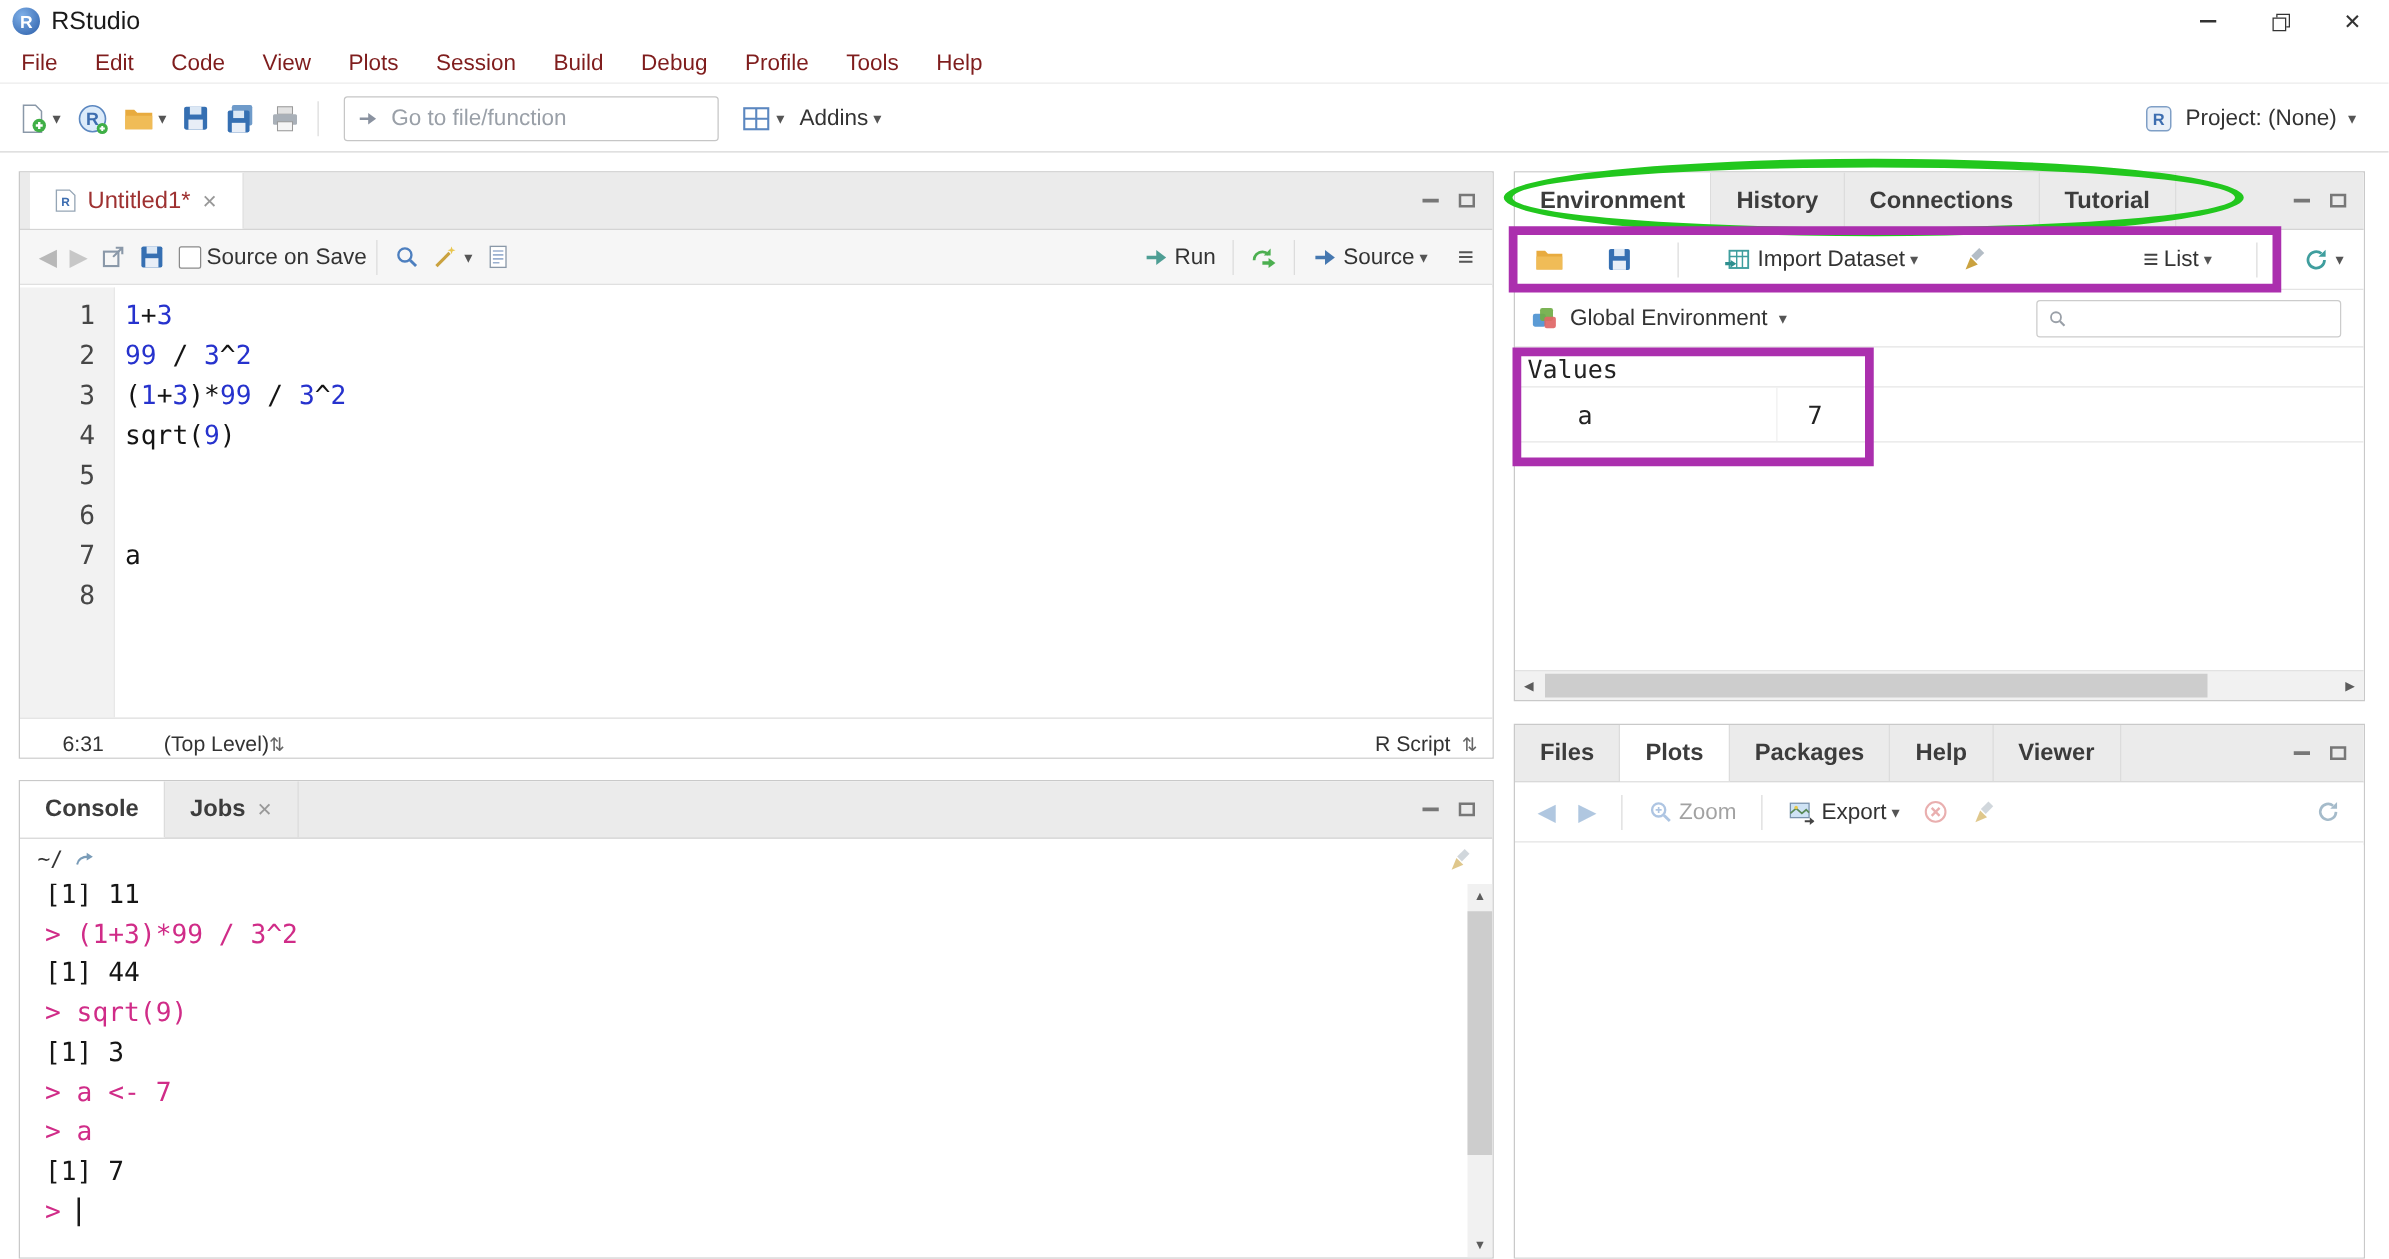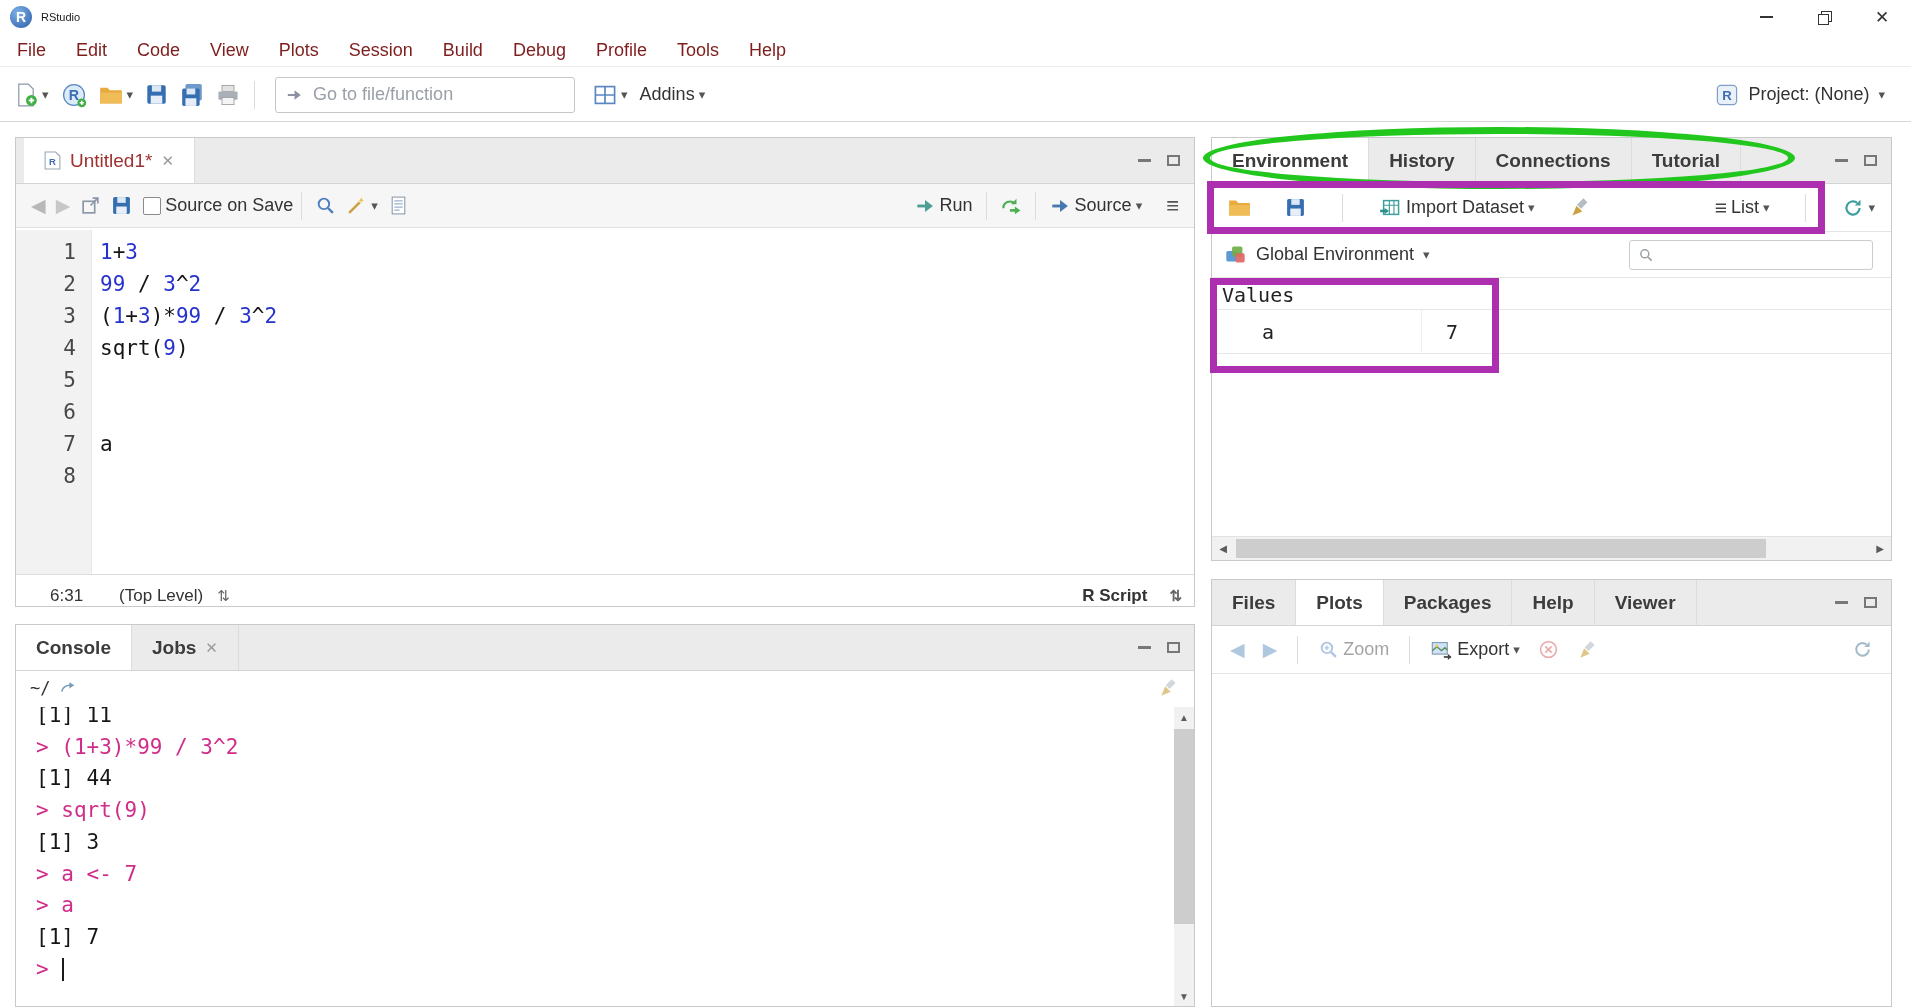--- a/index.html
+++ b/index.html
@@ -8,21 +8,21 @@
   .ic { display:inline-flex; align-items:center; justify-content:center; }
   .ic svg { display:block; }
   .chev { font-size:13px; color:#555; line-height:1; }
   .sep { width:1px; height:28px; background:#dcdcdc; margin:0 8px; flex:none; }
   .disabled { opacity:.45; }
   .semi { opacity:.6; }
 
   
   .titlebar { position:absolute; top:0; left:0; right:0; height:34px; display:flex; align-items:center; background:#fff; }
   .logo { width:22px; height:22px; border-radius:50%; background:radial-gradient(circle at 35% 30%,#7fb0e8,#2a5da8); color:#fff; font-weight:bold; font-size:14px; display:flex; align-items:center; justify-content:center; margin-left:10px; }
-  .title-text { margin-left:9px; font-size:11px; color:#1a1a1a; }
+  .title-text { margin-left:9px; font-size:20px; color:#1a1a1a; }
   .win-controls { margin-left:auto; display:flex; height:100%; }
   .win-btn { width:58px; display:flex; align-items:center; justify-content:center; color:#333; font-size:17px; }
   .win-min-glyph { width:13px; height:2px; background:#333; display:block; }
   .win-restore-glyph { width:13px; height:13px; position:relative; display:block; }
   .win-restore-glyph::before { content:""; position:absolute; left:3px; top:0; width:9px; height:9px; border:1.5px solid #333; }
   .win-restore-glyph::after { content:""; position:absolute; left:0; top:3px; width:9px; height:9px; border:1.5px solid #333; background:#fff; }
 
   
   .menubar { position:absolute; top:34px; left:0; right:0; height:33px; display:flex; align-items:center; padding-left:2px; background:#fff; border-bottom:1px solid #ececec; }
   .menu-item { padding:0 15px; font-size:18px; line-height:33px; color:#7f1d1d; }
@@ -62,23 +62,23 @@
   .code-rows { position:relative; padding-top:6px; }
   .code-line { display:flex; height:32px; line-height:32px; }
   .ln { width:76px; flex:none; text-align:right; padding-right:16px; color:#474747; }
   .lc { padding-left:8px; white-space:pre; color:#141414; }
   .tok-num,.tok-kw { color:#2632cd; }
   .tok-com { color:#0f8a11; }
   .tok-op,.tok-fn { color:#141414; }
   .caret { display:inline-block; width:2px; height:23px; background:#1a1a1a; vertical-align:middle; margin-left:1px; }
   .src-status { position:absolute; left:0; right:0; bottom:0; height:32px; border-top:1px solid #ddd; background:#fff; display:flex; align-items:flex-end; font-size:17px; color:#333; padding:0 12px; }
   .status-cursor { margin-left:22px; }
-  .status-scope { margin-left:36px; display:flex; align-items:center; gap:14px; }
+  .status-scope { margin-left:48px; display:flex; align-items:center; gap:0; }
   .sorticon { color:#666; font-size:15px; }
-  .status-right { margin-left:auto; display:flex; align-items:center; gap:22px;font-weight:bold; }
+  .status-right { margin-left:auto; display:flex; align-items:center; gap:9px; }
 
   
   .console-path { height:34px; display:flex; align-items:center; padding:0 14px; gap:9px; font-size:17px; color:#333; font-family:"DejaVu Sans Mono",monospace; }
   .console-body { position:absolute; top:82px; left:0; right:0; bottom:0; overflow:hidden; }
   .console-lines { padding-left:20px; margin-top:-7px; font-family:"DejaVu Sans Mono",monospace; font-size:21px; line-height:31.7px; white-space:pre; }
   .cl-in { color:#d02c88; }
   .cl-out { color:#161616; }
   .vscroll { position:absolute; top:0; right:0; bottom:0; width:20px; background:#f1f1f1; }
   .vs-btn { height:20px; display:flex; align-items:center; justify-content:center; font-size:10px; color:#5c5c5c; }
   .vs-btn.bottom { position:absolute; bottom:0; left:0; right:0; }

